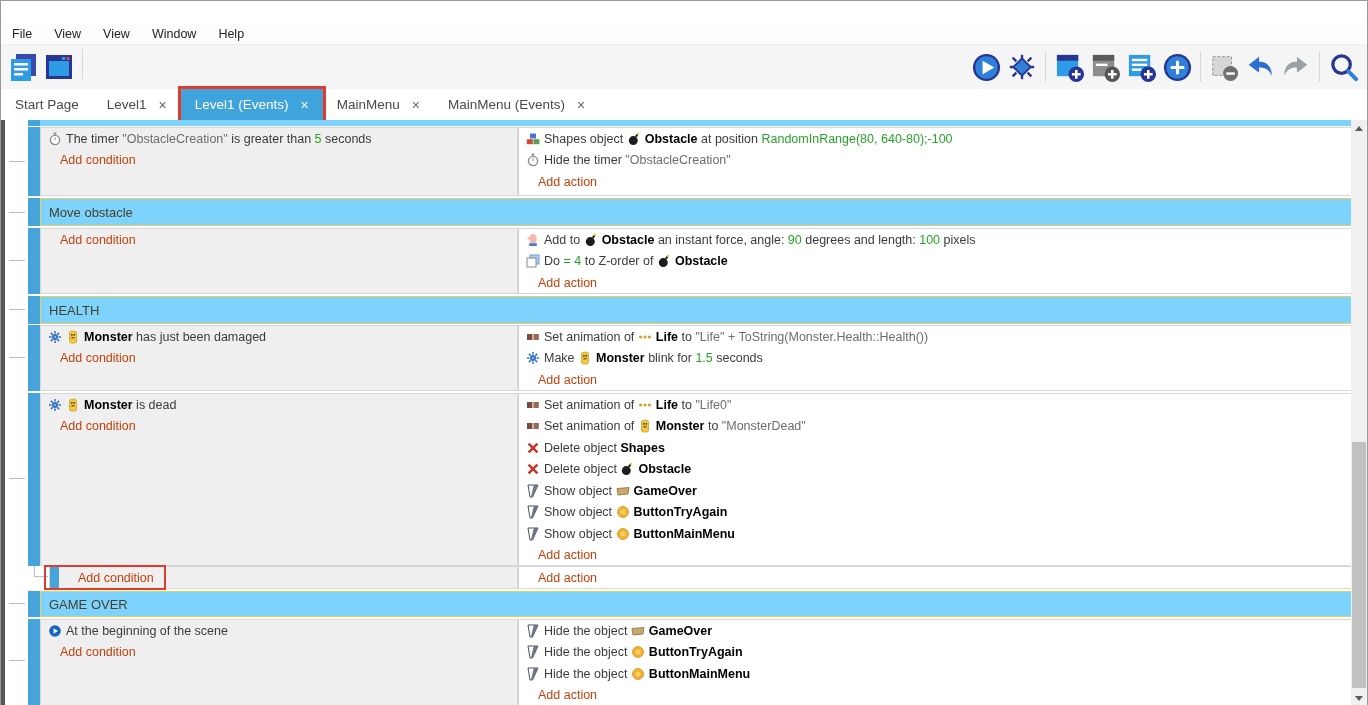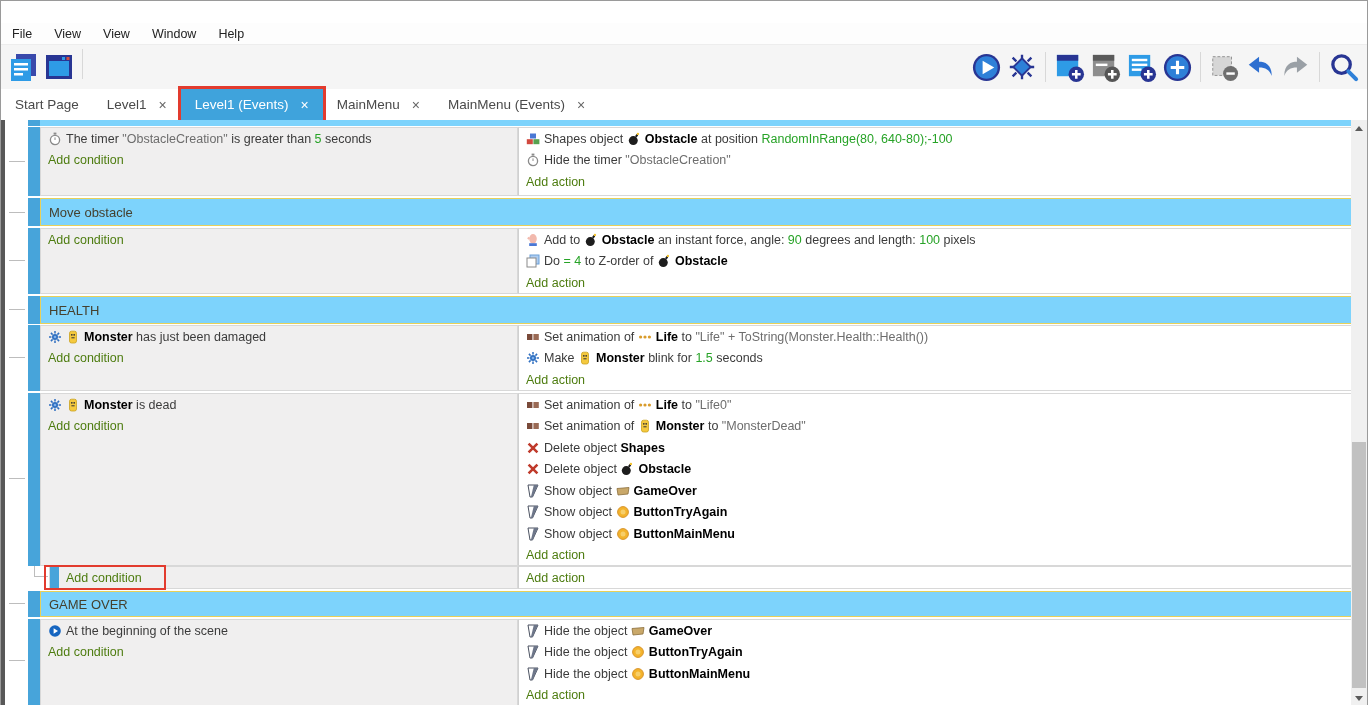--- a/index.html
+++ b/index.html
@@ -66,21 +66,21 @@
           border-left:1px solid #d0d0d0; overflow:hidden; flex:none; }
   .comment { width:1313px; background:#7dd3fc; border:1px solid #e8d058;
              display:flex; align-items:center; padding-left:8px;
              font-size:13px; color:#45412f; }
   .row { height:21.5px; display:flex; align-items:center; padding-left:7px;
          font-size:12.5px; color:#3b3b3b; overflow:hidden; }
   .row span { white-space:pre; }
   .seg-b { color:#000000; font-weight:700; }
   .seg-g { color:#27a327; }
   .seg-s { color:#6d6d6d; }
-  .ph { color:#4d7c0f; }
+  .ph { color:#c2410c;margin-left:12px; }
   .ic { display:inline-flex; width:14px; height:14px; margin-right:4px;
         flex:none; align-items:center; justify-content:center; }
 
   
   .subrow { display:flex; }
   .sub-spacer { width:21px; flex:none; }
   .sub-cond { position:relative; width:469px; background:#f0efef;
               border:1px solid #d8d8d8; display:flex; align-items:center;
               overflow:visible; flex:none; }
   .sub-marker { width:9px; height:100%; background:#47a4da; flex:none; }

